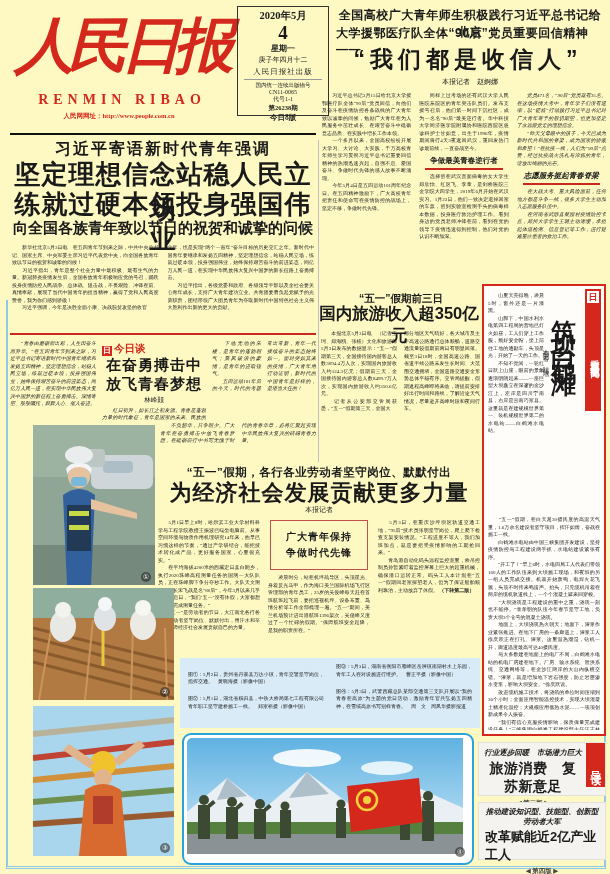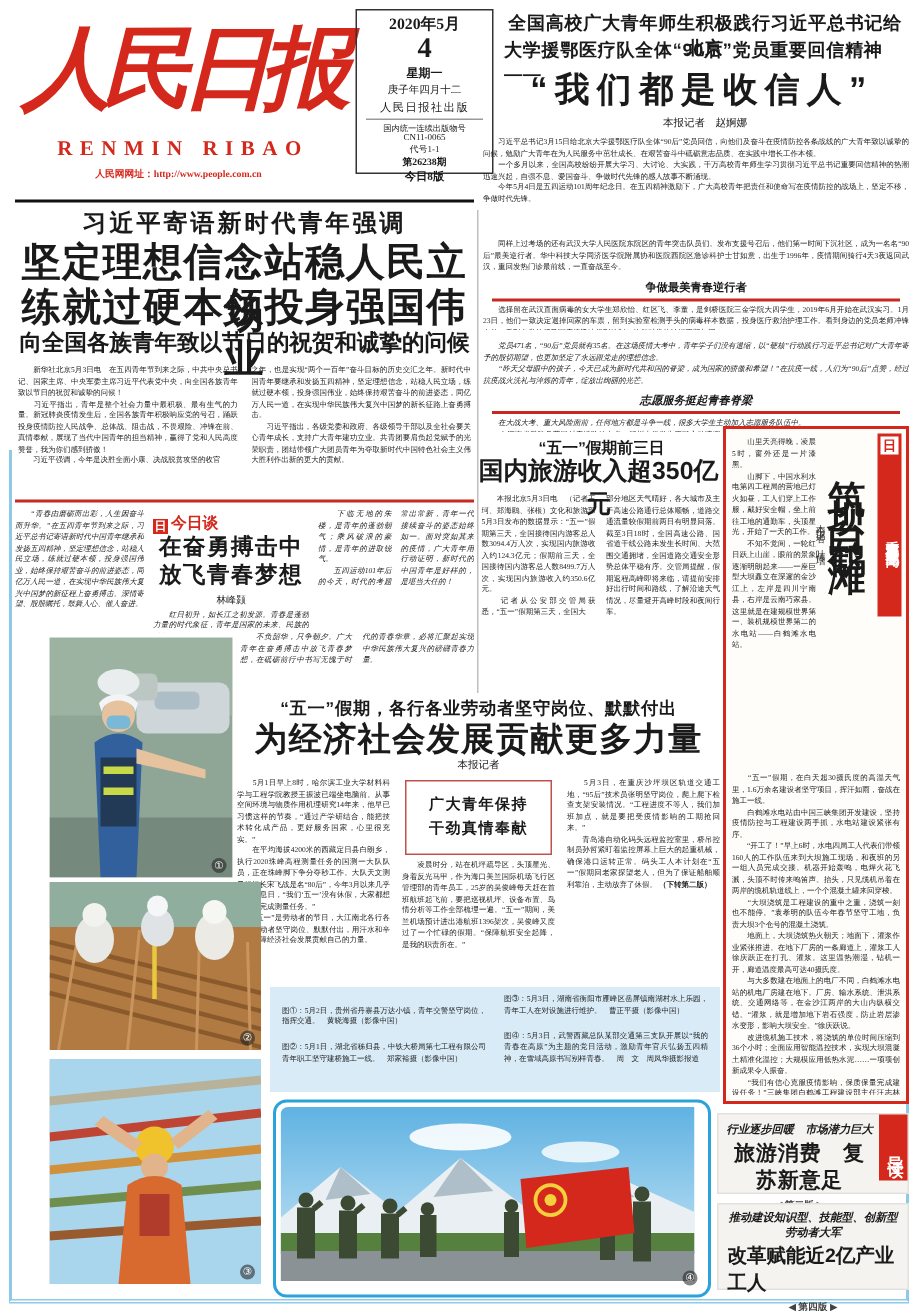--- a/index.html
+++ b/index.html
@@ -1,16 +1,16 @@
 <!DOCTYPE html>
 <html><head>
 <meta charset="utf-8">
 <style>
   html,body{margin:0;padding:0;background:#e8e8e8;}
-  #page{position:relative;width:610px;height:874px;margin:0 auto;background:#ffffff;
+  #page{position:relative;width:610px;height:874px;margin:0 auto;background:#fef9c3;
         font-family:"Liberation Serif","DejaVu Serif",serif;color:#1a1a1a;overflow:hidden;}
   .abs{position:absolute;}
   .sans{font-family:"Liberation Sans","DejaVu Sans",sans-serif;}
   .t5{font-size:5px;line-height:1.5;text-align:justify;white-space:pre-line;color:#222;overflow:hidden;}
   .t5i{font-style:italic;}
   
   .frame{left:6px;top:300px;width:596px;height:566px;border-left:2px solid #8ec9e8;
          border-right:2px solid #8ec9e8;border-bottom:3px double #8ec9e8;pointer-events:none;}
   
   .mh-title{left:12px;top:0px;width:218px;height:90px;font-size:60px;font-weight:bold;font-style:italic;
@@ -27,21 +27,21 @@
   .db-pub{font-size:7.5px;margin-top:2px;letter-spacing:1px;}
   .db-serial-label{font-size:5.5px;margin-top:2px;border-top:1px solid #999;margin-left:6px;margin-right:6px;padding-top:2px;}
   .db-small{font-size:6px;}
   .db-issue{font-size:6.5px;font-weight:bold;}
   .db-pages{font-size:7.5px;font-weight:bold;}
   
   .lt-k1{left:336px;top:7px;width:268px;font-weight:bold;font-size:12px;text-align:center;letter-spacing:.5px;}
   .lt-k2{left:336px;top:25px;width:268px;font-weight:bold;font-size:12px;text-align:left;letter-spacing:.5px;}
   .lt-h{left:330px;top:44px;width:276px;font-size:23px;font-weight:900;text-align:center;letter-spacing:5px;}
   .lt-by{left:336px;top:77px;width:268px;font-size:7px;text-align:center;}
-  .lt-body{left:322px;top:92px;width:284px;height:196px;display:flex;gap:8px;flex-direction:column;}
+  .lt-body{left:322px;top:92px;width:284px;height:196px;display:flex;gap:8px;}
   .lt-body .col{flex:1;overflow:hidden;}
   .subhead{font-family:"Liberation Sans","DejaVu Sans",sans-serif;font-weight:bold;font-size:7.5px;
            text-align:center;margin:4px 6px 3px;padding-bottom:2px;border-bottom:2px solid #c8281e;}
   
   .rule-black{left:10px;top:133px;width:306px;height:2px;background:#111;}
   .xi-k{left:10px;top:139px;width:306px;font-size:16px;font-weight:bold;text-align:center;letter-spacing:2px;}
   .xi-h1{left:10px;top:157px;width:306px;font-size:26px;font-weight:900;text-align:center;letter-spacing:1px;}
   .xi-h2{left:10px;top:187px;width:306px;font-size:26px;font-weight:900;text-align:center;letter-spacing:1px;}
   .xi-sub{left:10px;top:219px;width:306px;font-size:15px;font-weight:600;text-align:center;}
   .xi-body{left:12px;top:244px;width:302px;height:86px;display:flex;gap:9px;}
@@ -218,21 +218,21 @@
   <div class="abs eco-k sans">“五一”假期，各行各业劳动者坚守岗位、默默付出</div>
   <div class="abs eco-h sans">为经济社会发展贡献更多力量</div>
   <div class="abs eco-by">本报记者</div>
   <div class="abs eco-body">
     <div class="col t5">　　5月1日早上8时，哈尔滨工业大学材料科学与工程学院教授王振波已端坐电脑前。从事空间环境与物质作用机理研究14年来，他早已习惯这样的节奏，“通过产学研结合，能把技术转化成产品，更好服务国家，心里很充实。”
 　　在平均海拔4200米的西藏定日县白朗乡，执行2020珠峰高程测量任务的国测一大队队员，正在珠峰脚下争分夺秒工作。大队天文测量组组长宋飞战是名“80后”，今年3月以来几乎没有休息日，“我们‘五一’没有休假，大家都想着早日完成测量任务。”
 　　“五一”是劳动者的节日，大江南北各行各业的劳动者坚守岗位、默默付出，用汗水和辛劳为保障经济社会发展贡献自己的力量。</div>
     <div class="col">
       <div class="quote-box sans">
         <div>广大青年保持</div>
-        <div>干劲真情奉献</div>
+        <div>争做时代先锋</div>
       </div>
       <div class="t5">　　凌晨时分，站在机坪疏导区，头顶星光、身着反光马甲，作为海口美兰国际机场飞行区管理部的青年员工，25岁的吴俊峰每天赶在首班航班起飞前，要把巡视机坪、设备布置、鸟情分析等工作全部梳理一遍。“五一”期间，美兰机场预计进出港航班1396架次，吴俊峰又度过了一个忙碌的假期。“保障航班安全起降，是我的职责所在。”</div>
     </div>
     <div class="col t5"><span>　　5月3日，在重庆沙坪坝区轨道交通工地，“95后”技术员张明坚守岗位，爬上爬下检查支架安装情况。“工程进度不等人，我们加班加点，就是要把受疫情影响的工期抢回来。”
 　　青岛港自动化码头远程监控室里，桥吊控制员孙哲紧盯着监控屏幕上巨大的起重机械，确保港口运转正常。码头工人本计划在“五一”假期回老家探望老人，但为了保证船舶顺利靠泊，主动放弃了休假。</span> <span class="jump">（下转第二版）</span></div>
   </div>
 
   <div class="abs capbox t5">
     <p>图①：5月2日，贵州省丹寨县万达小镇，青年交警坚守岗位，指挥交通。　黄晓海摄（影像中国）</p>
     <p>图②：5月1日，湖北省秭归县，中铁大桥局第七工程有限公司青年职工坚守建桥施工一线。　郑家裕摄（影像中国）</p>

